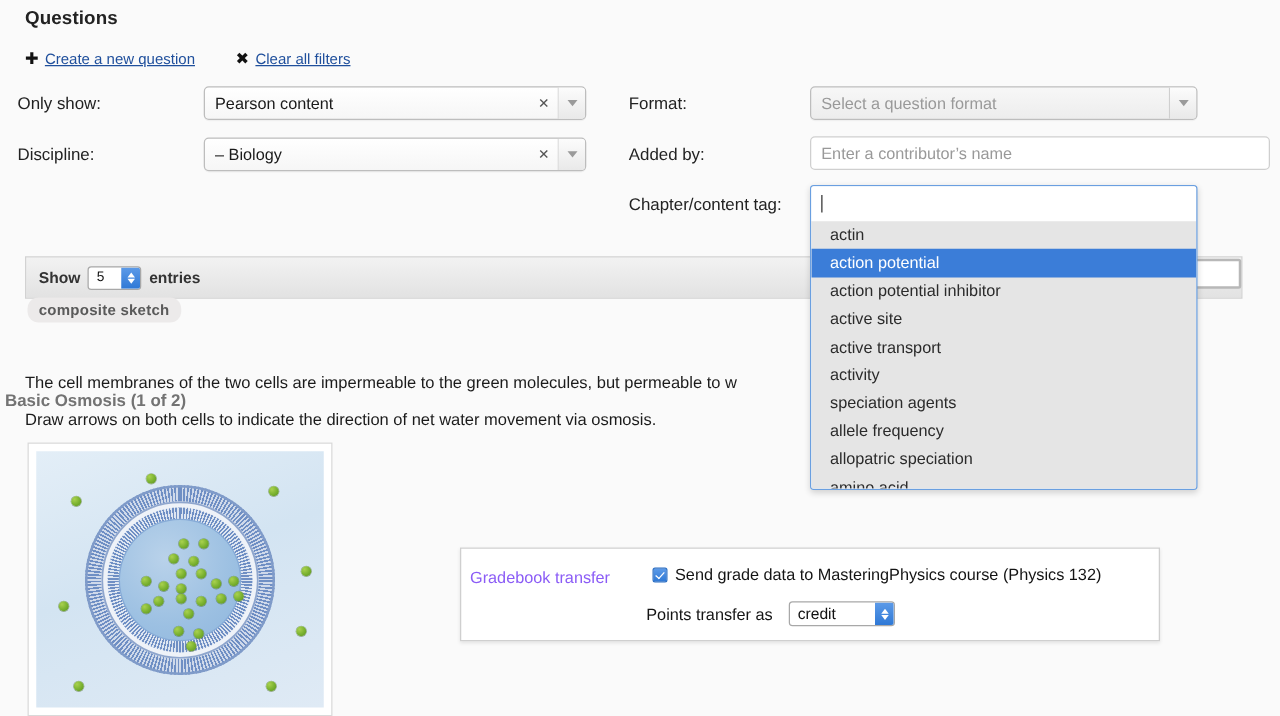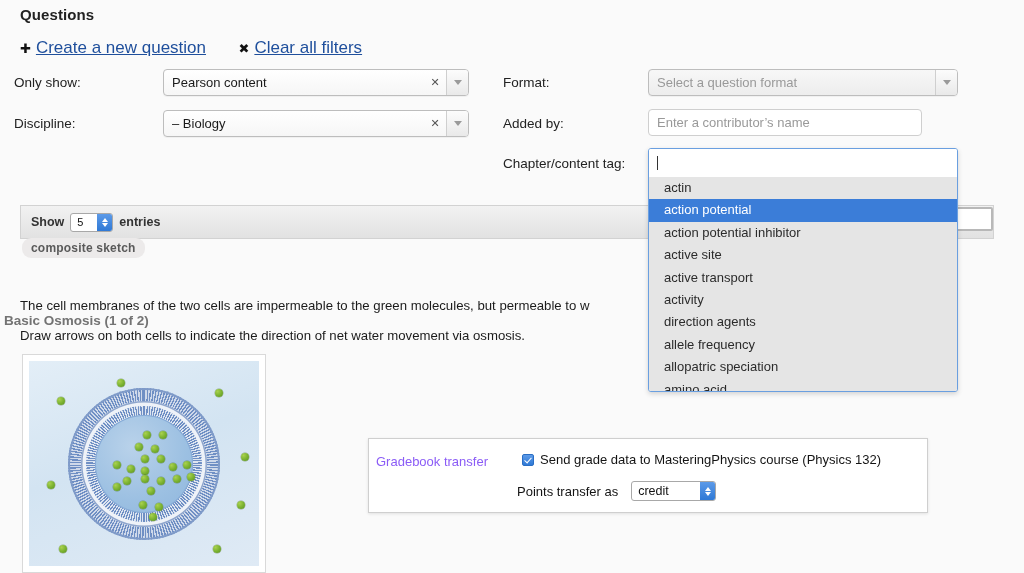--- a/index.html
+++ b/index.html
@@ -21,21 +21,21 @@
   .actions { position: absolute; left: 20px; top: 38px; height: 18px; }
   .action-link {
     display: inline-flex; align-items: baseline; gap: 5px;
     margin-right: 28px; text-decoration: none; cursor: pointer;
   }
   .action-link .glyph {
     font-size: 13px; color: #111; font-weight: bold; line-height: 1;
     position: relative; top: 0px;
   }
   .action-link .lbl {
-    font-size: 17px; color: #1f4f9c; text-decoration: underline;
+    font-size: 12px; color: #1f4f9c; text-decoration: underline;
   }
 
   
   .lbl-left {
     position: absolute; font-size: 13.5px; color: #222;
   }
   .field {
     position: absolute; height: 27px;
     border: 1px solid #bdbdbd; border-radius: 4px;
     background: #fff;
@@ -268,21 +268,21 @@
 
   <div class="lbl-left" style="left:503px; top:75px;">Format:</div>
   <div class="field greybg" style="left:648px; top:69px; width:310px;">
     <div class="val placeholder">Select a question format</div>
     <div class="caret-btn">
         <span class="caret"></span>
       </div>
   </div>
 
   <div class="lbl-left" style="left:503px; top:116px;">Added by:</div>
-  <div class="field flat" style="left:648px; top:109px; width:274px;">
+  <div class="field flat" style="left:648px; top:109px; width:368px;">
     <div class="val placeholder">Enter a contributor’s name</div>
   </div>
 
   <div class="lbl-left" style="left:503px; top:156px;">Chapter/content tag:</div>
 
   <div class="toolbar">
     <span class="tb-text">Show</span>
     <span class="mac-select">
       <span class="msv">5</span>
       <span class="msb">
@@ -359,20 +359,20 @@
     <div class="ac-input">
       <span class="ac-caret"></span>
     </div>
     <div class="ac-list">
       <div class="ac-item">actin</div>
       <div class="ac-item sel">action potential</div>
       <div class="ac-item">action potential inhibitor</div>
       <div class="ac-item">active site</div>
       <div class="ac-item">active transport</div>
       <div class="ac-item">activity</div>
-      <div class="ac-item">direction agents</div>
+      <div class="ac-item">speciation agents</div>
       <div class="ac-item">allele frequency</div>
       <div class="ac-item">allopatric speciation</div>
       <div class="ac-item clipped">amino acid</div>
     </div>
   </div>
 
 </div>
 
 </body></html>

